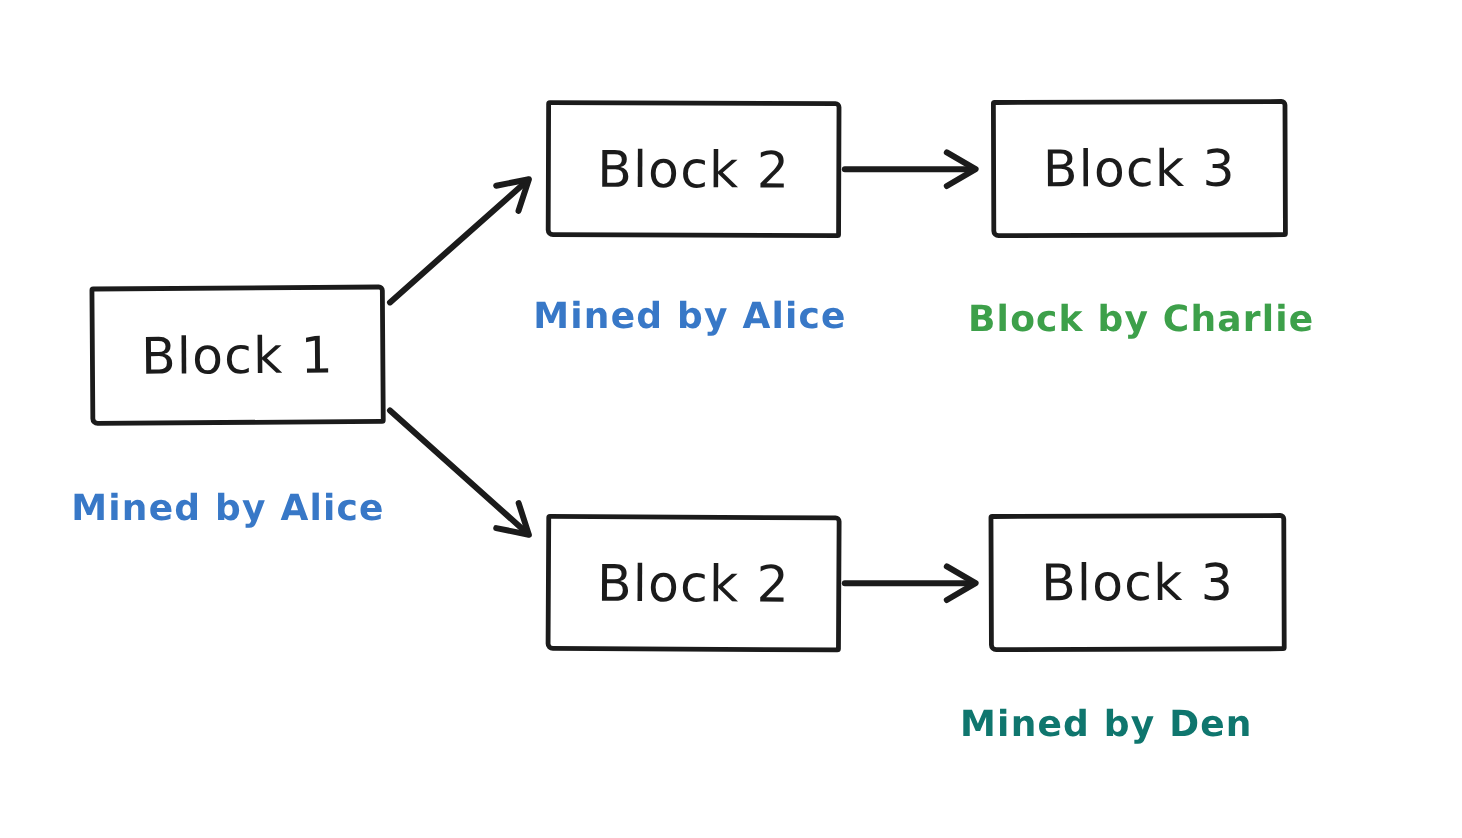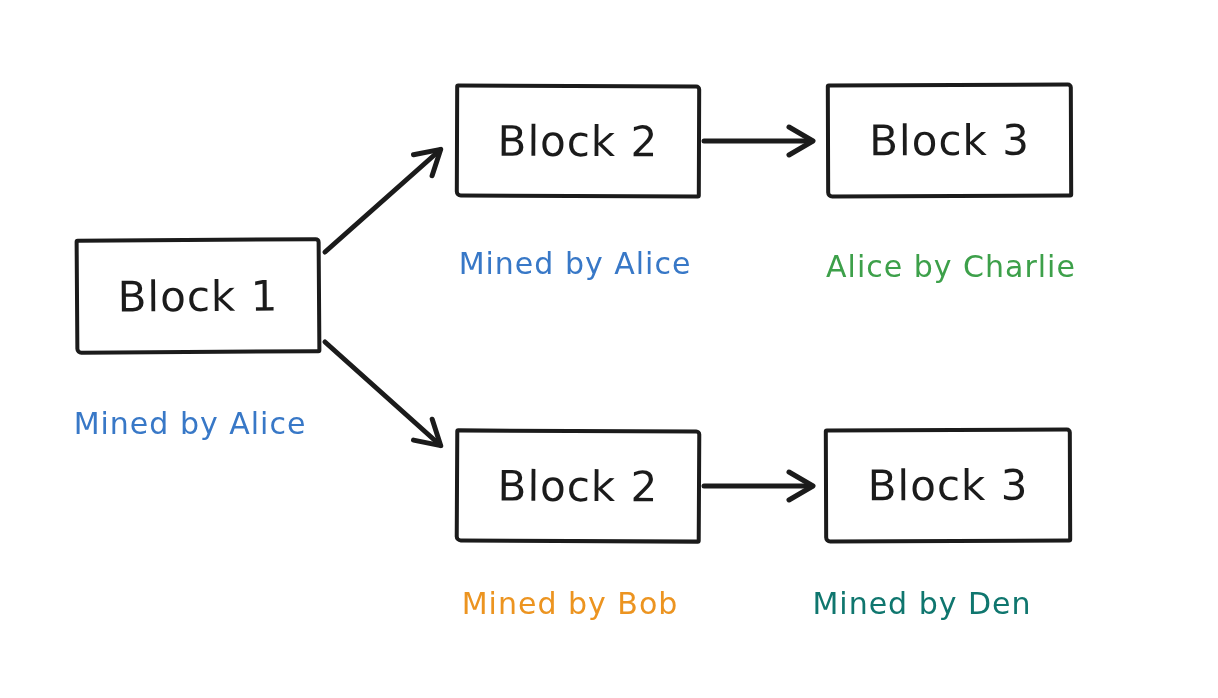--- a/index.html
+++ b/index.html
@@ -40,21 +40,21 @@
     white-space: nowrap;
   }
   .block-1        { left: 75px;  top: 238px; width: 246px; height: 116px; transform: rotate(-0.4deg); }
   .block-2-top    { left: 455px; top: 84px;  width: 246px; height: 114px; transform: rotate(0.2deg); }
   .block-3-top    { left: 826px; top: 83px;  width: 247px; height: 115px; transform: rotate(-0.2deg); }
   .block-2-bottom { left: 455px; top: 429px; width: 246px; height: 114px; transform: rotate(0.3deg); }
   .block-3-bottom { left: 824px; top: 428px; width: 248px; height: 115px; transform: rotate(-0.2deg); }
   .miner-label {
     position: absolute;
     font-size: 30px;
-    font-weight: 400;
+    font-weight: 700;
     letter-spacing: 1px;
     text-align: center;
     white-space: nowrap;
   }
   .miner-block-1        { left: 40px;  top: 406px; width: 300px; }
   .miner-block-2-top    { left: 425px; top: 246px; width: 300px; }
   .miner-block-3-top    { left: 795px; top: 249px; width: 312px; }
   .miner-block-2-bottom { left: 420px; top: 586px; width: 300px; }
   .miner-block-3-bottom { left: 772px; top: 586px; width: 300px; }
 </style>
@@ -92,19 +92,18 @@
   </div>
 
   <div class="block block-3-bottom">
     <span class="block-label">Block 3</span>
   </div>
 
   <div class="miner-label miner-block-1" style="color: rgb(56, 120, 199);">Mined by Alice</div>
 
   <div class="miner-label miner-block-2-top" style="color: rgb(56, 120, 199);">Mined by Alice</div>
 
-  <div class="miner-label miner-block-3-top" style="color: rgb(61, 160, 74);">Alice by Charlie</div>
+  <div class="miner-label miner-block-3-top" style="color: rgb(61, 160, 74);">Block by Charlie</div>
 
-  <div class="miner-label miner-block-2-bottom" style="color: rgb(236, 148, 32);">Mined by Bob</div>
 
   <div class="miner-label miner-block-3-bottom" style="color: #0f766e;">Mined by Den</div>
 
 </div>
 
 </body></html>

